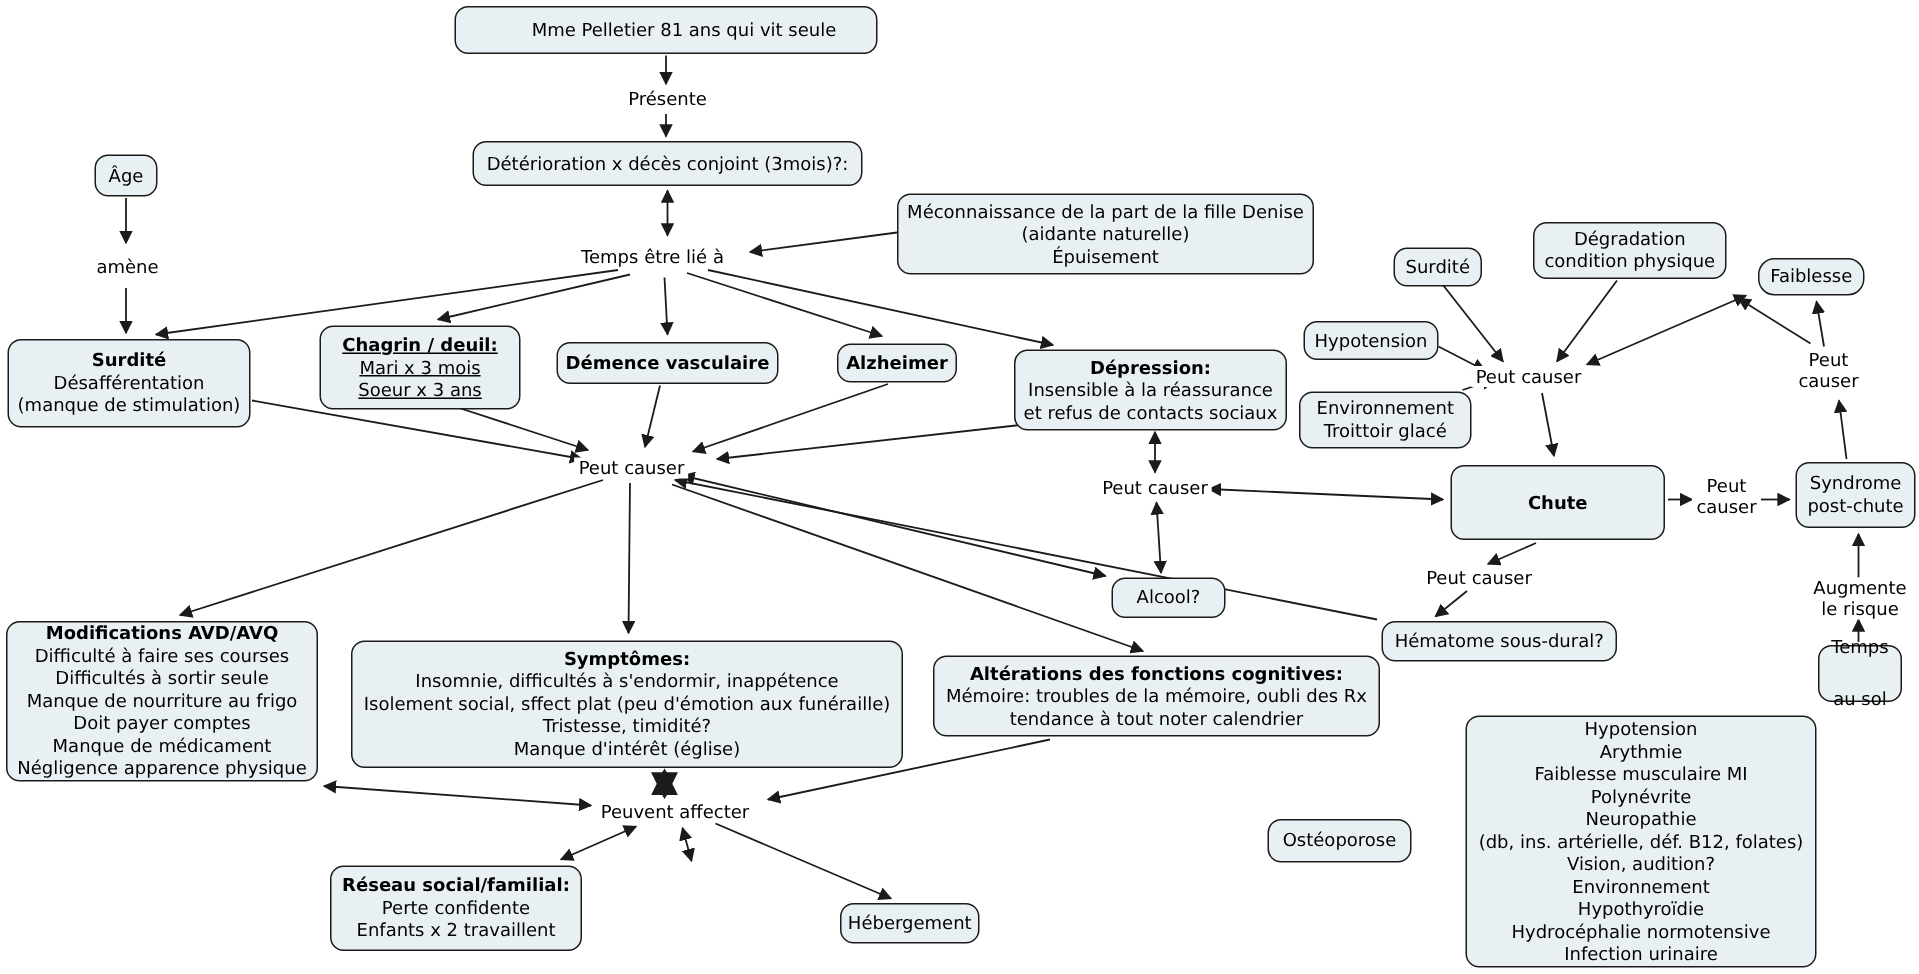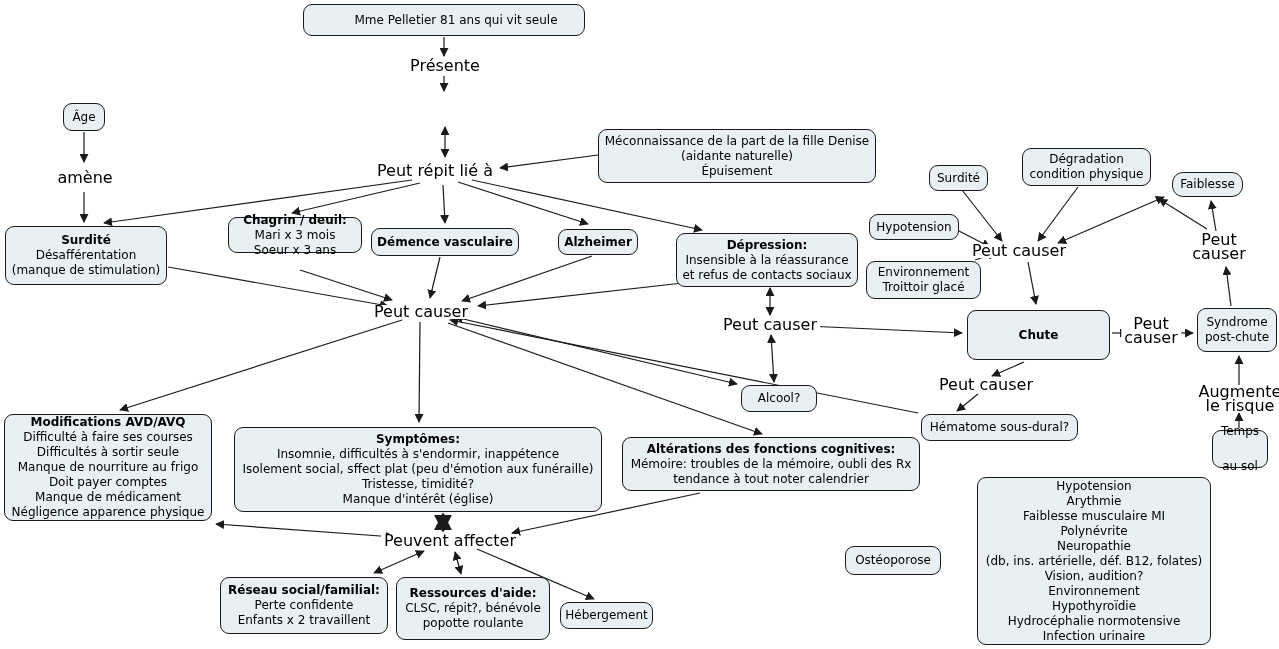--- a/index.html
+++ b/index.html
@@ -18,21 +18,21 @@
   .node{
     position:absolute;z-index:3;box-sizing:border-box;
     background:var(--node-fill);border:1.4px solid var(--node-border);border-radius:9px;
     display:flex;flex-direction:column;justify-content:center;align-items:center;
     text-align:center;font-size:12px;line-height:15px;padding:2px 4px;
   }
   .node .ln{white-space:nowrap;}
   .b{font-weight:bold;}
   .edge-label{
     position:absolute;z-index:2;transform:translate(-50%,-50%);
-    background:var(--bg);padding:0 3px;font-size:16px;line-height:14px;
+    background:var(--bg);padding:0 3px;font-size:12px;line-height:14px;
     white-space:nowrap;text-align:center;
   }
 </style>
 </head>
 <body>
 
 <div id="canvas">
 
   <svg id="edges" width="1279" height="649">
     <defs>
@@ -93,21 +93,21 @@
     <line class="thick" x1="443" y1="514" x2="443" y2="531" marker-start="url(#ah)" marker-end="url(#ah)"></line>
     <line x1="216" y1="524" x2="394" y2="537" marker-start="url(#ah)" marker-end="url(#ah)"></line>
     <line x1="424" y1="551" x2="374" y2="573" marker-start="url(#ah)" marker-end="url(#ah)"></line>
     <line x1="455" y1="552" x2="461" y2="574" marker-start="url(#ah)" marker-end="url(#ah)"></line>
     <line x1="477" y1="549" x2="594" y2="599" marker-end="url(#ah)"></line>
     <line x1="700" y1="493" x2="512" y2="533" marker-end="url(#ah)"></line>
   </svg>
 
   <div class="edge-label" style="left:445px;top:66px;">Présente</div>
   <div class="edge-label" style="left:85px;top:178px;text-align:right;">amène</div>
-  <div class="edge-label" style="left:435px;top:171px;">Peut répit lié à</div>
+  <div class="edge-label" style="left:435px;top:171px;">Temps être lié à</div>
   <div class="edge-label" style="left:421px;top:312px;">Peut causer</div>
   <div class="edge-label" style="left:770px;top:325px;">Peut causer</div>
   <div class="edge-label" style="left:1019px;top:251px;">Peut causer</div>
   <div class="edge-label" style="left:1219px;top:247px;">
     <div>Peut</div>
     <div>causer</div>
   </div>
   <div class="edge-label" style="left:1151px;top:331px;">
     <div>Peut</div>
     <div>causer</div>
@@ -116,38 +116,41 @@
   <div class="edge-label" style="left:1240px;top:399px;">
     <div>Augmente</div>
     <div>le risque</div>
   </div>
   <div class="edge-label" style="left:450px;top:541px;">Peuvent affecter</div>
 
   <div class="node" style="left:303px;top:4px;width:282px;height:32px;padding-left:28px;">
     <div class="ln">Mme Pelletier 81 ans qui vit seule</div>
   </div>
 
+  <div class="node" style="left:315px;top:94px;width:260px;height:30px;">
+    <div class="ln">Détérioration x décès conjoint (3mois)?:</div>
+  </div>
 
   <div class="node" style="left:63px;top:103px;width:42px;height:28px;">
     <div class="ln">Âge</div>
   </div>
 
   <div class="node" style="left:598px;top:129px;width:278px;height:54px;">
     <div class="ln">Méconnaissance de la part de la fille Denise</div>
     <div class="ln">(aidante naturelle)</div>
     <div class="ln">Épuisement</div>
   </div>
 
   <div class="node" style="left:5px;top:226px;width:162px;height:59px;">
     <div class="ln b">Surdité</div>
     <div class="ln">Désafférentation</div>
     <div class="ln">(manque de stimulation)</div>
   </div>
 
-  <div class="node" style="left:228px;top:217px;width:134px;height:36px;">
+  <div class="node" style="left:213px;top:217px;width:134px;height:56px;text-decoration:underline;">
     <div class="ln b">Chagrin / deuil:</div>
     <div class="ln">Mari x 3 mois</div>
     <div class="ln">Soeur x 3 ans</div>
   </div>
 
   <div class="node" style="left:371px;top:228px;width:148px;height:28px;">
     <div class="ln b">Démence vasculaire</div>
   </div>
 
   <div class="node" style="left:558px;top:229px;width:80px;height:26px;">
@@ -227,25 +230,20 @@
     <div class="ln">Mémoire: troubles de la mémoire, oubli des Rx</div>
     <div class="ln">tendance à tout noter calendrier</div>
   </div>
 
   <div class="node" style="left:220px;top:577px;width:168px;height:57px;">
     <div class="ln b">Réseau social/familial:</div>
     <div class="ln">Perte confidente</div>
     <div class="ln">Enfants x 2 travaillent</div>
   </div>
 
-  <div class="node" style="left:396px;top:577px;width:154px;height:63px;">
-    <div class="ln b">Ressources d'aide:</div>
-    <div class="ln">CLSC, répit?, bénévole</div>
-    <div class="ln">popotte roulante</div>
-  </div>
 
   <div class="node" style="left:560px;top:602px;width:93px;height:27px;">
     <div class="ln">Hébergement</div>
   </div>
 
   <div class="node" style="left:845px;top:546px;width:96px;height:29px;">
     <div class="ln">Ostéoporose</div>
   </div>
 
   <div class="node" style="left:977px;top:477px;width:234px;height:168px;">

